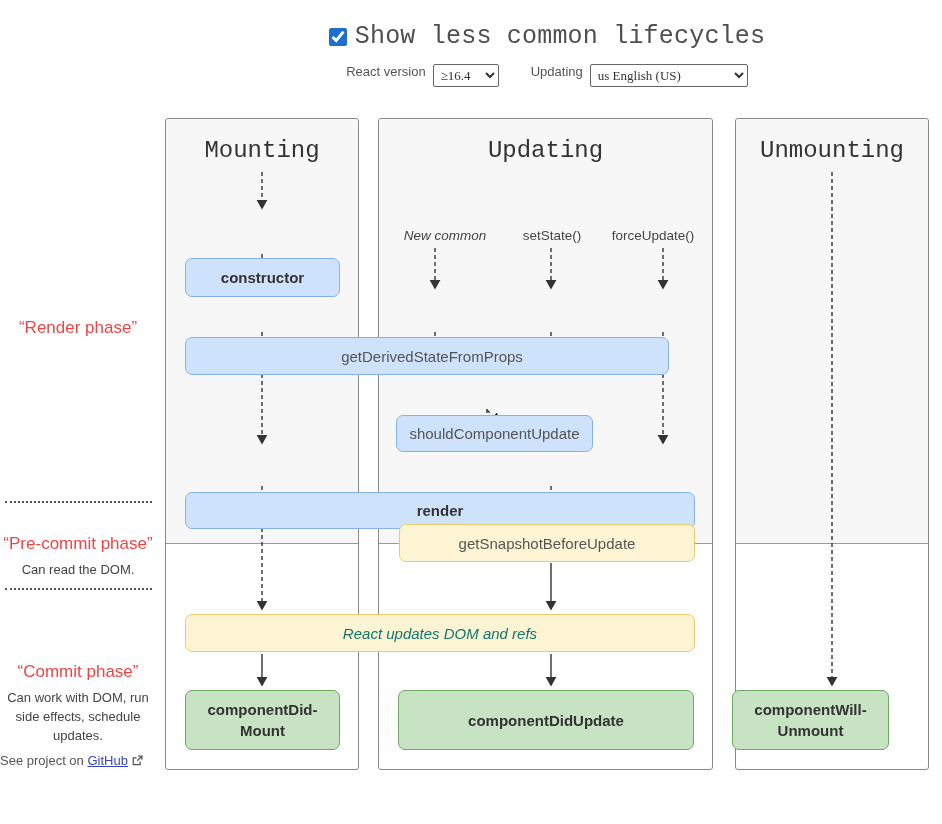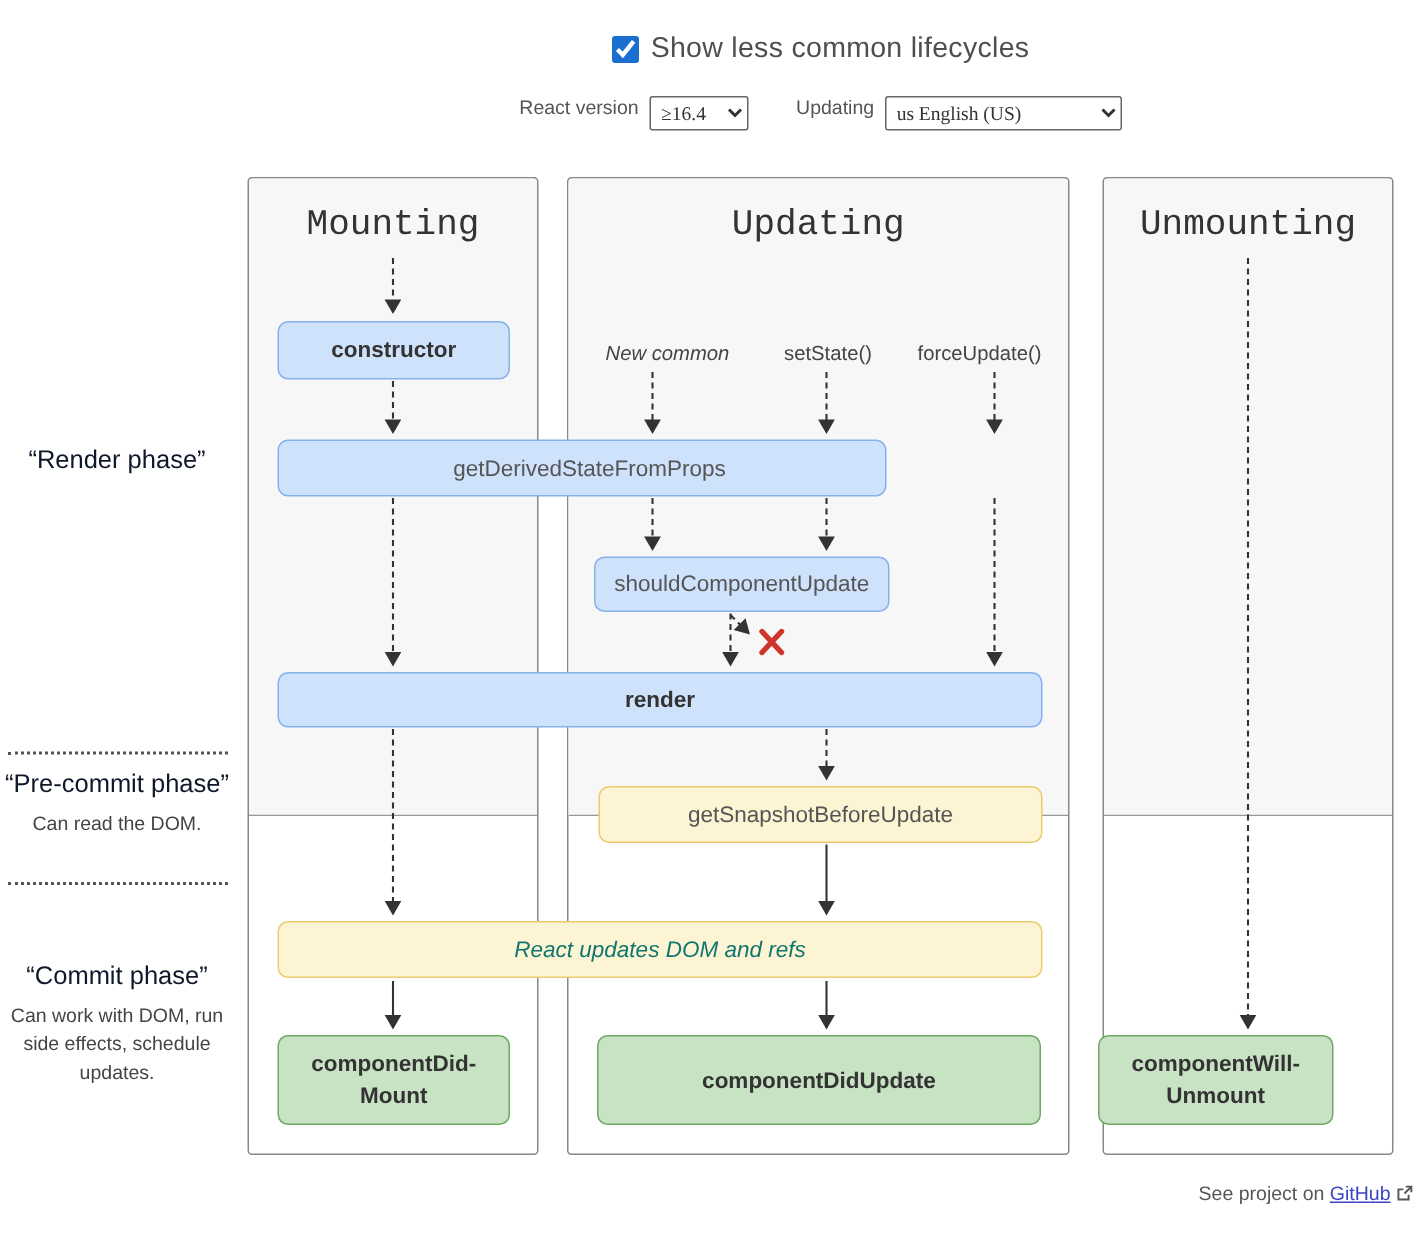--- a/index.html
+++ b/index.html
@@ -2,21 +2,21 @@
 <html><head>
 <meta charset="utf-8">
 <style>
   html,body{margin:0;padding:0;background:#fff;}
   body{font-family:"Liberation Sans","DejaVu Sans",sans-serif;color:#333;}
   .stage{position:relative;width:942px;height:824px;background:#fff;overflow:hidden;}
 
   
   .title-row{position:absolute;left:165px;top:22px;width:764px;display:flex;align-items:center;justify-content:center;gap:8px;}
   .title-row input{width:18px;height:18px;accent-color:#1b6fd0;margin:0;}
-  .title-text{font-size:19px;color:#4f4f4f;letter-spacing:.2px;}
+  .title-text{font-size:25px;color:#4f4f4f;letter-spacing:.2px;font-family:Liberation Mono, monospace;}
   .controls-row{position:absolute;left:165px;top:64px;width:764px;display:flex;justify-content:center;gap:7px;font-size:13px;color:#555;}
   .controls-row .gap{width:18px;}
   .controls-row select{font-family:Liberation Serif, serif;font-size:13px;color:#333;background:#fff;border:1px solid #666;border-radius:2px;padding:2px 3px;height:23px;}
   .sel-version{width:66px;}
   .sel-language{width:158px;}
 
   
   .col{position:absolute;top:118px;height:652px;background:#fff;border:1px solid #888;border-radius:3px;box-sizing:border-box;font-family:Liberation Mono, monospace;}
   .col-top{position:absolute;left:0;top:0;width:100%;height:425px;background:#f7f7f7;border-bottom:1px solid #999;box-sizing:border-box;border-radius:3px 3px 0 0;}
   .col-title{position:absolute;left:0;top:18px;width:100%;text-align:center;font-size:24px;color:#333;}
@@ -26,35 +26,35 @@
 
   .trigger{position:absolute;transform:translateX(-50%);font-size:13.5px;color:#444;white-space:nowrap;top:228px;}
   .trigger.italic{font-style:italic;}
 
   
   .arrows{position:absolute;left:0;top:0;pointer-events:none;}
 
   
   .node{position:absolute;display:flex;align-items:center;justify-content:center;text-align:center;
         border-radius:7px;font-size:15px;box-sizing:border-box;border:1px solid;line-height:21px;white-space:pre-line;}
-  .node.blue{background:#cfe2fc;border-color:#85b2ea;}
+  .node.blue{background:#cfe2fc;border-color:#85b2ea;margin-top:44px;}
   .node.yellow{background:#fdf4d4;border-color:#ecca6e;}
   .node.green{background:#c8e2c4;border-color:#6fa965;}
   .node.bold{font-weight:bold;color:#333;}
   .node.plain{color:#555;}
   .node.italic{font-style:italic;color:#0f766e;}
 
   
   .phase{position:absolute;left:2px;width:152px;text-align:center;}
-  .phase-title{font-size:17px;color:#0f172a;line-height:22px;}
+  .phase-title{font-size:17px;color:#ef4444;line-height:22px;margin-top:21px;}
   .phase-desc{margin-top:5px;font-size:13px;color:#444;line-height:19px;}
   .phase-divider{position:absolute;left:5px;width:147px;border-top:2px dotted #555;}
 
   
-  .footer{position:absolute;left:0;top:788px;width:942px;text-align:right;font-size:13px;color:#555;}
+  .footer{position:absolute;left:0;top:753px;width:942px;text-align:left;font-size:13px;color:#555;}
   .footer a{color:#3a45c2;text-decoration:underline;cursor:pointer;}
   .ext-icon{display:inline-block;vertical-align:-1px;margin-left:4px;}
 </style>
 </head>
 <body>
 
 <div class="stage">
 
   <div class="title-row">
     <input type="checkbox" checked="" style="">
@@ -117,21 +117,21 @@
       <path d="M551,563 V609" marker-end="url(#ah)"></path>
       <path d="M551,654 V685" marker-end="url(#ah)"></path>
     </g>
     <g stroke="#ce352c" stroke-width="3.6" stroke-linecap="round">
       <path d="M508,421 L521,435"></path>
       <path d="M521,421 L508,435"></path>
     </g>
   </svg>
 
   <div class="node blue bold" style="left:185px;top:214px;width:155px;height:39px;">constructor</div>
-  <div class="node blue plain" style="left:185px;top:293px;width:406px;height:38px;padding-left:10px;">getDerivedStateFromProps</div>
+  <div class="node blue plain" style="left:185px;top:293px;width:484px;height:38px;padding-left:10px;">getDerivedStateFromProps</div>
   <div class="node blue plain" style="left:396px;top:371px;width:197px;height:37px;">shouldComponentUpdate</div>
   <div class="node blue bold" style="left:185px;top:448px;width:510px;height:37px;">render</div>
   <div class="node yellow plain" style="left:399px;top:524px;width:296px;height:38px;">getSnapshotBeforeUpdate</div>
   <div class="node yellow italic" style="left:185px;top:614px;width:510px;height:38px;">React updates DOM and refs</div>
   <div class="node green bold" style="left:185px;top:690px;width:155px;height:60px;">componentDid-
 Mount</div>
   <div class="node green bold" style="left:398px;top:690px;width:296px;height:60px;">componentDidUpdate</div>
   <div class="node green bold" style="left:732px;top:690px;width:157px;height:60px;">componentWill-
 Unmount</div>
 

